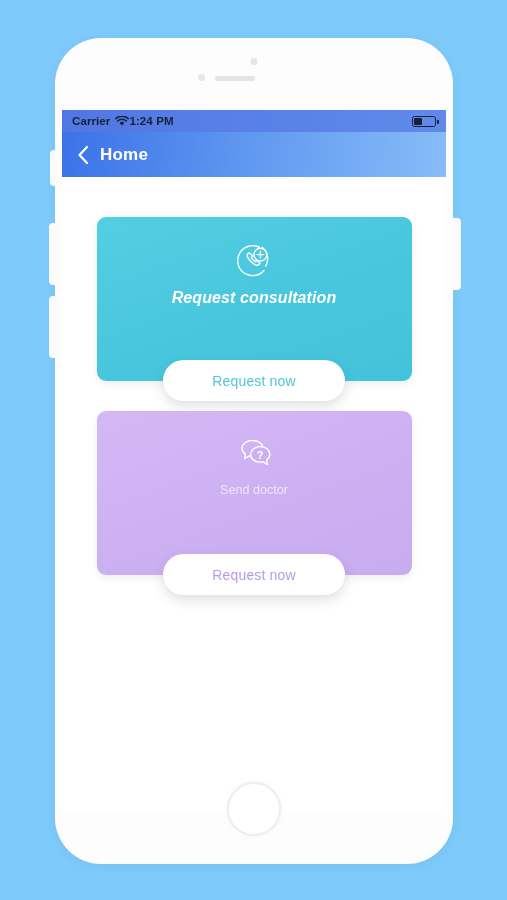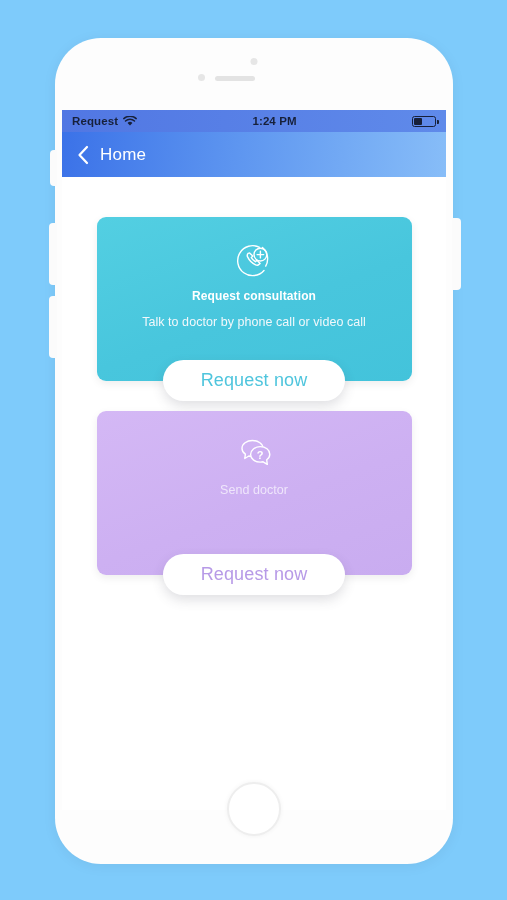--- a/index.html
+++ b/index.html
@@ -98,21 +98,21 @@
     background: linear-gradient(90deg, #5177e3 0%, #5f8aea 100%);
     display: flex;
     align-items: center;
     padding: 0 10px;
     color: #17203a;
     font-size: 11.5px;
     font-weight: bold;
     letter-spacing: 0.1px;
   }
   .sb-left  { display: flex; align-items: center; gap: 5px; flex: 0 0 auto; }
-  .sb-mid   { flex: 1; text-align: center; font-size: 11.5px; font-weight: bold; }
+  .sb-mid   { flex: 1; font-size: 11.5px; font-weight: bold; }
   .sb-right { flex: 0 0 auto; display: flex; align-items: center; }
 
   .wifi-icon { display: block; }
 
   .battery {
     width: 24px; height: 11px;
     border: 1.5px solid #17203a;
     border-radius: 2.5px;
     position: relative;
     display: flex; align-items: center;
@@ -139,21 +139,21 @@
     background: linear-gradient(95deg, #3b72e8 0%, #5e96f0 46%, #87bdf8 100%);
     display: flex;
     align-items: center;
     padding-left: 15px;
     gap: 11px;
   }
   .back-chevron { display: block; }
   .nav-title {
     color: #ffffff;
     font-size: 17px;
-    font-weight: normal;
+    font-weight: bold;
     letter-spacing: 0.2px;
   }
 
   
   .content {
     position: relative;
     background: #ffffff;
     height: 633px;
     padding-top: 40px;
   }
@@ -177,24 +177,25 @@
   .card-icon {
     height: 42px;
     display: flex;
     align-items: center;
     justify-content: center;
     margin-bottom: 8px;
   }
 
   .card-title {
     color: #ffffff;
-    font-size: 12px;
+    font-size: 16px;
     font-weight: bold;
     letter-spacing: 0.1px;
     margin-bottom: 12px;
+    font-style: italic;
   }
   .card-subtitle {
     color: #f2f8fb;
     font-size: 12.5px;
     letter-spacing: 0.05px;
   }
   .card.purple .card-title    { color: #ffffff; }
   .card.purple .card-subtitle { color: #efe6fb; }
 
   .cta-button {
@@ -202,21 +203,21 @@
     left: 50%;
     transform: translateX(-50%);
     bottom: -20px;
     width: 182px;
     height: 41px;
     background: #ffffff;
     border: none;
     border-radius: 21px;
     box-shadow: 0 5px 12px rgba(70,70,90,0.17);
     font-family: "Liberation Sans", sans-serif;
-    font-size: 18px;
+    font-size: 14px;
     letter-spacing: 0.15px;
     cursor: pointer;
     display: flex;
     align-items: center;
     justify-content: center;
   }
   .cta-button.teal-text   { color: #4fc5dd; }
   .cta-button.purple-text { color: #b79ae7; }
 </style>
 </head>
@@ -230,21 +231,21 @@
   <div class="btn-side btn-power"></div>
 
   <div class="sensor-dot"></div>
   <div class="camera-dot"></div>
   <div class="speaker"></div>
 
   <div class="screen">
 
     <div class="status-bar">
       <div class="sb-left">
-        <span>Request</span>
+        <span>Carrier</span>
         <span>
           <svg class="wifi-icon" width="14" height="11" viewBox="0 0 14 11" fill="none">
             <path d="M7 9.6 L4.55 6.9 a3.6 3.6 0 0 1 4.9 0 Z" fill="#17203a"></path>
             <path d="M2.5 5.0 a6.6 6.6 0 0 1 9 0" stroke="#17203a" stroke-width="1.5" fill="none" stroke-linecap="round"></path>
             <path d="M0.8 2.6 a9.3 9.3 0 0 1 12.4 0" stroke="#17203a" stroke-width="1.5" fill="none" stroke-linecap="round"></path>
           </svg>
         </span>
       </div>
       <div class="sb-mid">1:24 PM</div>
       <div class="sb-right">
@@ -270,21 +271,20 @@
           <div class="card-icon">
             <svg width="40" height="40" viewBox="0 0 40 40" fill="none">
               <path d="M28.5 7.5 a15 15 0 0 1 3.2 18.6" stroke="#ffffff" stroke-width="1.4" fill="none" stroke-linecap="round"></path>
               <path d="M30.0 30.5 a15 15 0 1 1 -4.5 -23.2" stroke="#ffffff" stroke-width="1.4" fill="none" stroke-linecap="round"></path>
               <path d="M14.2 13.3 c-1.0 1.0 -1.2 2.4 -0.6 3.6 1.6 3.4 4.6 6.4 8.0 8.0 1.2 0.6 2.6 0.4 3.6 -0.6 l0.9 -0.9 -3.2 -3.2 -1.5 1.5 c-1.7 -1.0 -3.1 -2.4 -4.1 -4.1 l1.5 -1.5 -3.2 -3.2 Z" stroke="#ffffff" stroke-width="1.4" fill="none" stroke-linejoin="round"></path>
               <circle cx="26.4" cy="14.6" r="6.4" stroke="#ffffff" stroke-width="1.4" fill="none"></circle>
               <path d="M26.4 11.3 v6.6 M23.1 14.6 h6.6" stroke="#ffffff" stroke-width="1.4" stroke-linecap="round"></path>
             </svg>
           </div>
           <div class="card-title">Request consultation</div>
-          <div class="card-subtitle">Talk to doctor by phone call or video call</div>
         </div>
         <button class="cta-button teal-text">Request now</button>
       </div>
 
       <div class="card-block">
         <div class="card purple">
           <div class="card-icon">
             <svg width="40" height="36" viewBox="0 0 40 36" fill="none">
               <path d="M18.5 4.5 c-5.8 0 -10.5 3.5 -10.5 7.9 0 2.3 1.3 4.4 3.4 5.8 l-0.6 4.3 4.0 -2.5 c1.1 0.2 2.4 0.3 3.7 0.3 5.8 0 10.5 -3.5 10.5 -7.9 S24.3 4.5 18.5 4.5 Z" stroke="#ffffff" stroke-width="1.4" fill="none" stroke-linejoin="round"></path>
               <path d="M26.2 10.6 c5.3 0 9.6 3.4 9.6 7.6 0 2.2 -1.2 4.2 -3.1 5.6 l0.6 4.6 -4.2 -2.6 c-0.9 0.2 -1.9 0.3 -2.9 0.3 -5.3 0 -9.6 -3.4 -9.6 -7.6 s4.3 -7.9 9.6 -7.9 Z" stroke="#ffffff" stroke-width="1.4" fill="#cdb0f2" stroke-linejoin="round"></path>

